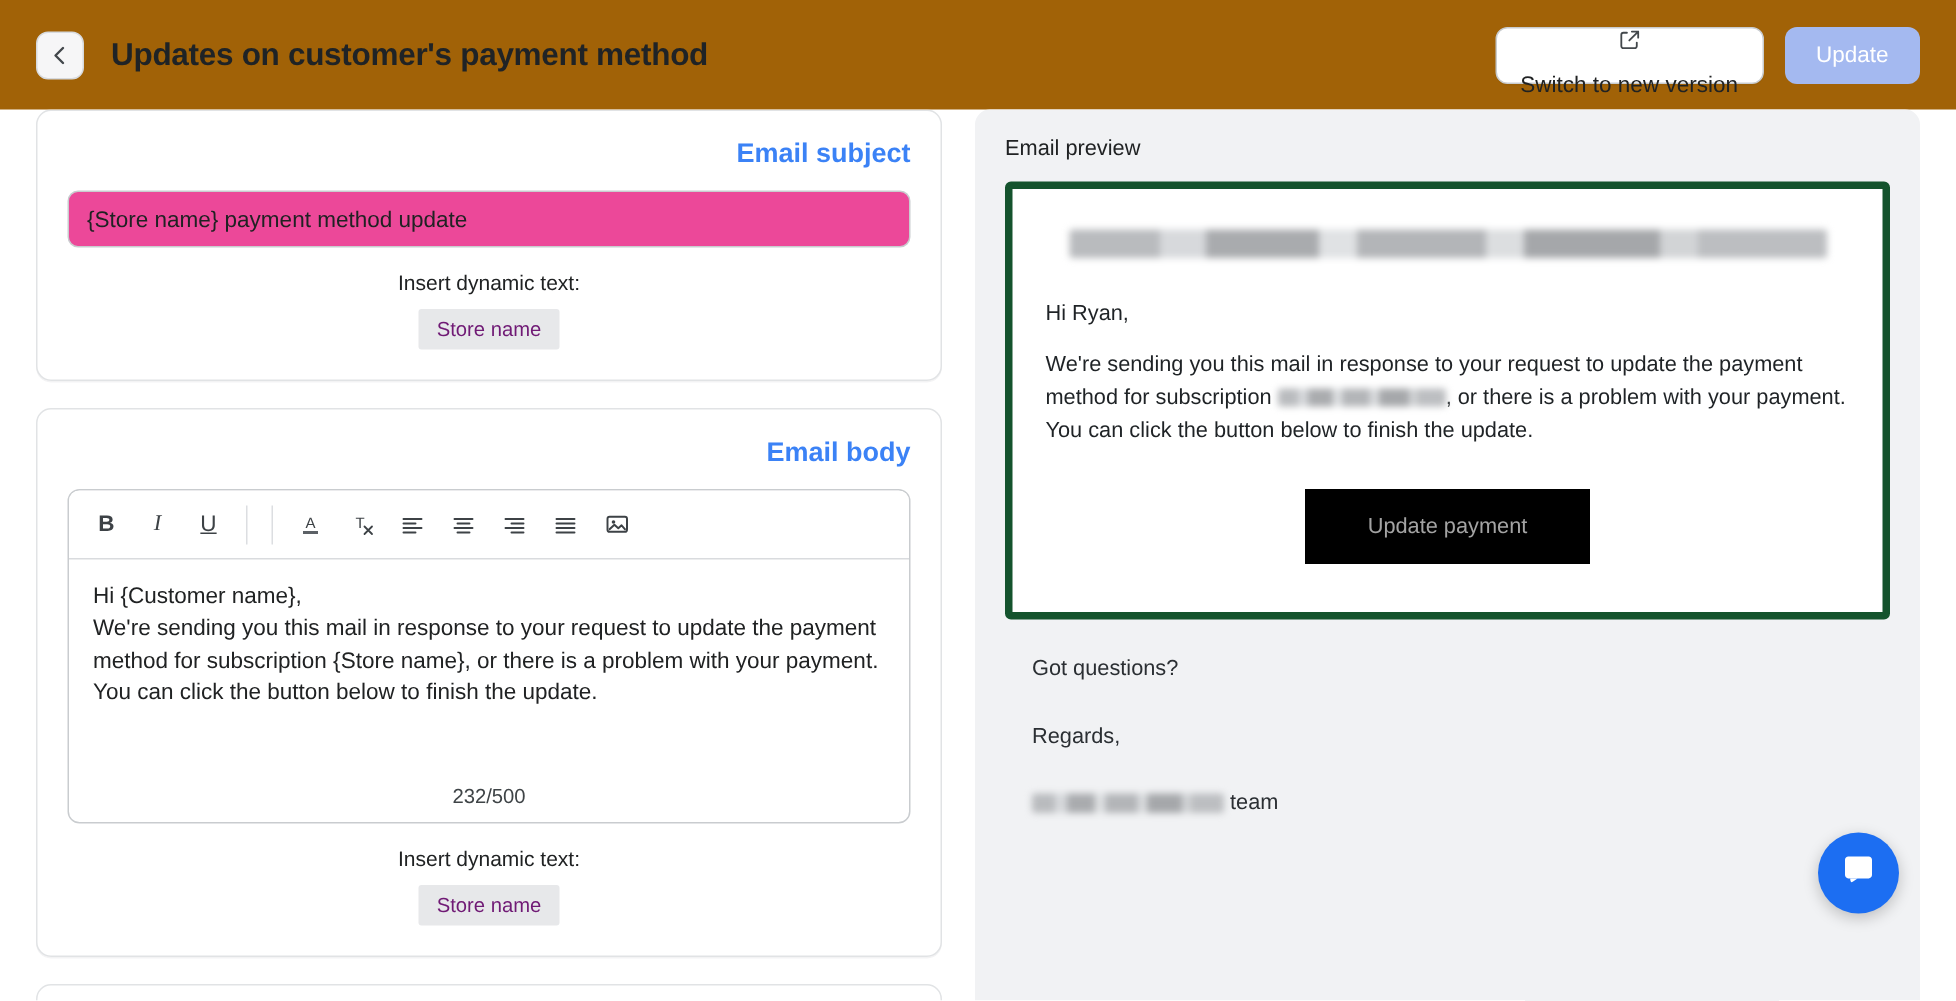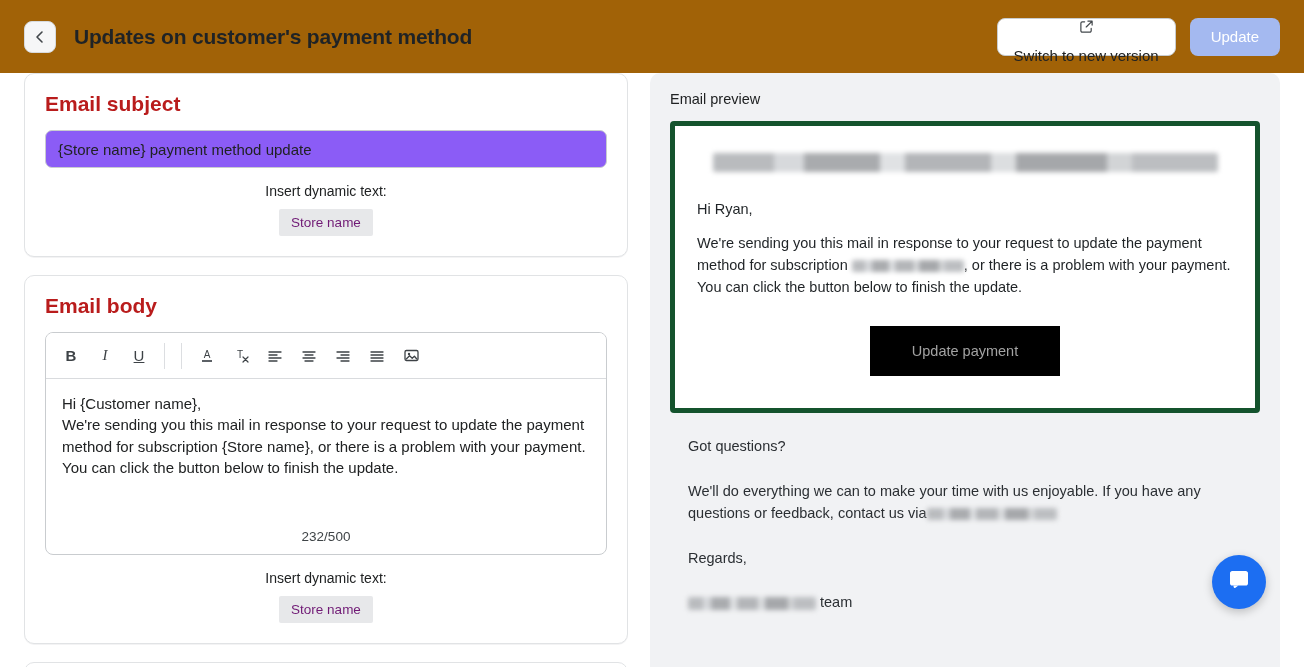--- a/index.html
+++ b/index.html
@@ -94,34 +94,35 @@
   
   .card {
     background: #ffffff;
     border: 1px solid #e1e3e5;
     border-radius: 10px;
     padding: 18px 20px 20px 20px;
     margin-bottom: 18px;
     box-shadow: 0 1px 0 rgba(22,29,37,0.05);
   }
   .card-title {
-    font-size: 21px;
+    font-size: 18px;
     font-weight: bold;
-    color: #b91c1c;
+    color: #3b82f6;
     margin-bottom: 14px;
+    text-align: right;
   }
   .text-input {
     width: 100%;
     height: 38px;
     border: 1px solid #c9cccf;
     border-radius: 7px;
     padding: 0 12px;
     font-size: 15px;
     color: #202223;
-    background: #8b5cf6;
+    background: #ec4899;
     font-family: "Liberation Sans", sans-serif;
   }
   .dyn-row {
     display: flex;
     align-items: center;
     gap: 10px;
     margin-top: 15px;
     flex-direction: column;
   }
   .dyn-label { font-size: 14px; color: #202223; }
@@ -420,24 +421,20 @@
         </p>
 
         <div class="pv-btn-wrap">
           <button class="pv-btn">Update payment</button>
         </div>
       </div>
     </div>
 
     <div class="pv-footer">
       <p>Got questions?</p>
-      <p>
-        <span>We'll do everything we can to make your time with us enjoyable. If you have any</span>
-        <span>questions or feedback, contact us via</span><span class="blur footer-blur-mail"></span>
-      </p>
       <p>Regards,</p>
       <p>
         <span class="blur footer-blur-team"></span>
         <span>team</span>
       </p>
     </div>
 
     <div class="chat-bubble">
       <span>
         <svg width="26" height="26" viewBox="0 0 26 26" aria-hidden="true">

